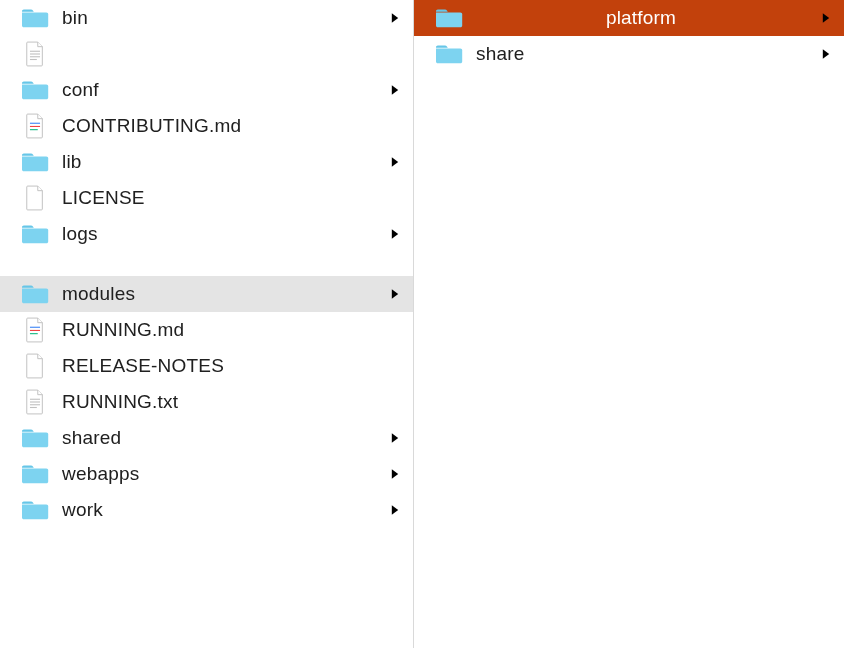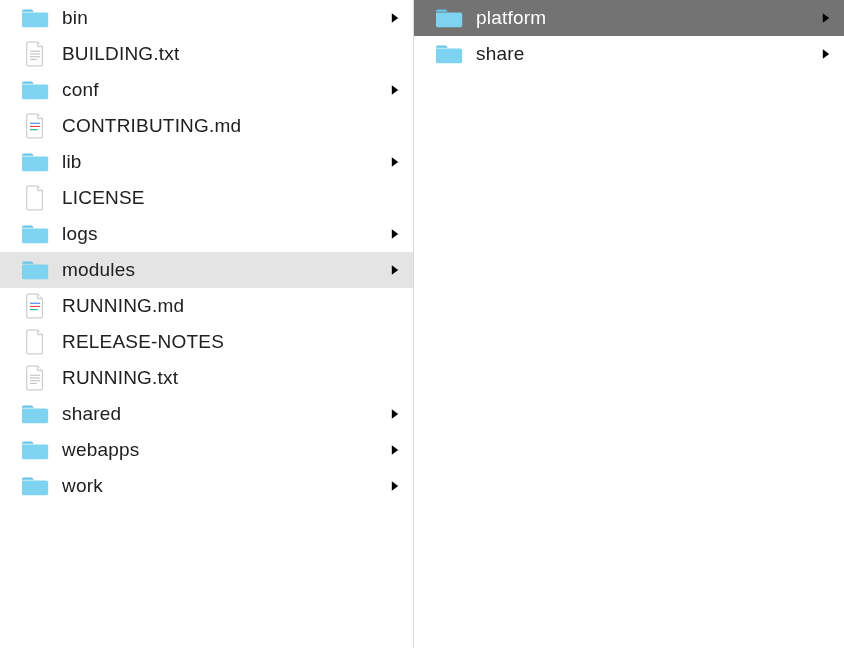--- a/index.html
+++ b/index.html
@@ -40,24 +40,26 @@
     }
     .row .label {
       flex: 1;
       white-space: nowrap;
       overflow: hidden;
       text-overflow: ellipsis;
       letter-spacing: 0.2px;
     }
     .row.active {
       background: #e4e4e4;
+      margin-top: 24px;
     }
     .row.selected {
-      background: #737373;
+      background: #c2410c;
       color: #ffffff;
+      text-align: center;
     }
 
     .icon {
       width: 30px;
       height: 24px;
       display: flex;
       align-items: center;
       justify-content: center;
       flex-shrink: 0;
     }
@@ -128,21 +130,20 @@
             <use href="#i-arrow"></use>
           </svg>
         </span>
       </div>
       <div class="row">
         <span class="icon">
           <svg width="22" height="26">
             <use href="#i-txt"></use>
           </svg>
         </span>
-        <span class="label">BUILDING.txt</span>
       </div>
       <div class="row">
         <span class="icon">
           <svg width="30" height="24">
             <use href="#i-folder"></use>
           </svg>
         </span>
         <span class="label">conf</span>
         <span class="arrow">
           <svg width="8" height="10">

